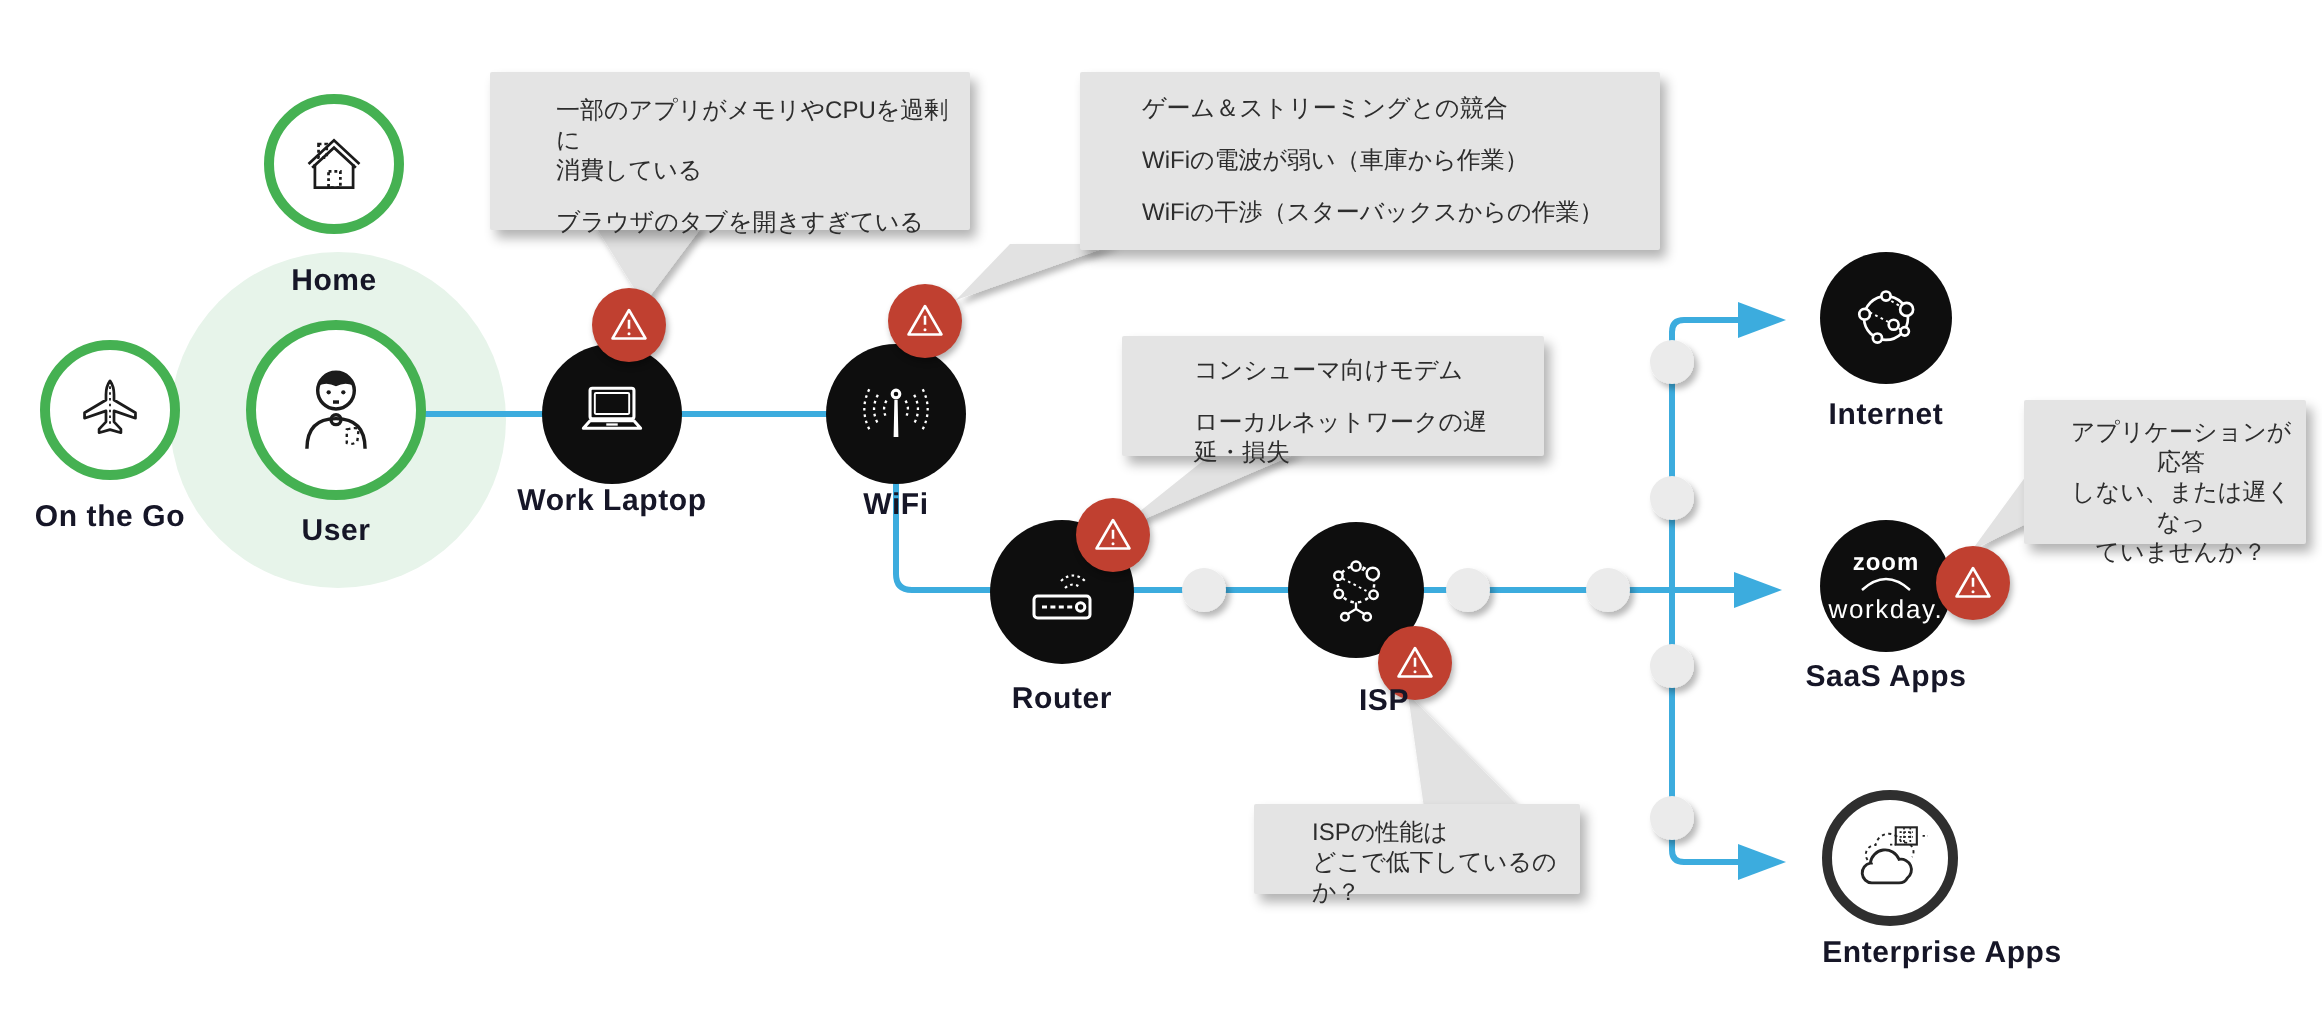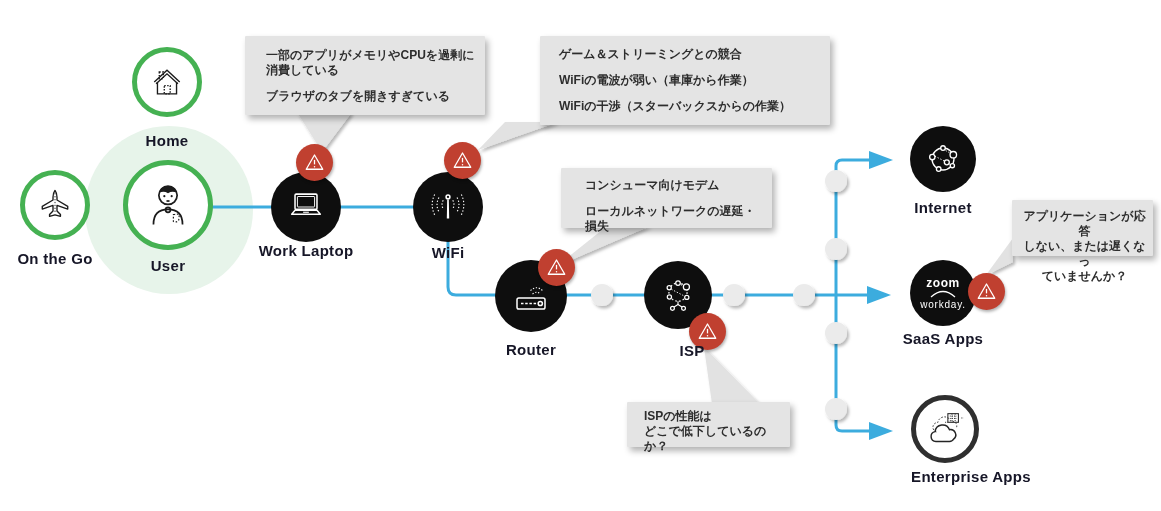--- a/index.html
+++ b/index.html
@@ -14,25 +14,25 @@
   .node.green{background:#fff;border:5px solid #45B152;}
   .node.darkring{background:#fff;border:5px solid #2F2F2F;}
   .nlabel{position:absolute;z-index:2;transform:translateX(-50%);font-weight:700;
           font-size:15px;color:#161627;white-space:nowrap;letter-spacing:.3px;}
   .badge{position:absolute;width:37px;height:37px;border-radius:50%;background:#C04030;
          display:flex;align-items:center;justify-content:center;z-index:3;
          box-shadow:1px 2px 3px rgba(0,0,0,.3);}
   .callout{position:absolute;z-index:4;background:#E4E4E4;color:#2d2d2d;
            font-size:12px;line-height:15px;border-radius:1px;
            box-shadow:3px 4px 6px rgba(0,0,0,.3);box-sizing:border-box;}
-  .para{white-space:pre-line;margin:0 0 11px 4px;font-weight:bold;}
+  .para{white-space:pre-line;margin:0 0 11px 16px;}
   .para:last-child{margin-bottom:0;}
   .saas-logo{display:flex;flex-direction:column;align-items:center;line-height:1;}
   .zoom-text{color:#fff;font-weight:700;font-size:12px;letter-spacing:.5px;}
-  .workday-text{color:#fff;font-size:10px;letter-spacing:.8px;margin-top:2px;}
+  .workday-text{color:#fff;font-size:13px;letter-spacing:.8px;margin-top:2px;}
 </style>
 </head>
 <body>
 
 <div class="stage">
 
   <div class="bubble" style="left:85px;top:126px;width:168px;height:168px;"></div>
 
   <svg class="layer wires" width="1161" height="511" viewBox="0 0 1161 511">
     <defs>
@@ -234,21 +234,21 @@
     <p class="para">ゲーム＆ストリーミングとの競合</p>
     <p class="para">WiFiの電波が弱い（車庫から作業）</p>
     <p class="para">WiFiの干渉（スターバックスからの作業）</p>
   </div>
 
   <div class="callout" style="left:561px;top:168px;width:211px;height:60px;padding:10px 8px 0 20px;">
     <p class="para">コンシューマ向けモデム</p>
     <p class="para">ローカルネットワークの遅延・損失</p>
   </div>
 
-  <div class="callout" style="left:1012px;top:200px;width:141px;height:56px;padding:9px 4px 0 4px;text-align:center;">
+  <div class="callout" style="left:1012px;top:200px;width:141px;height:72px;padding:9px 4px 0 4px;text-align:center;">
     <p class="para">アプリケーションが応答
 しない、または遅くなっ
 ていませんか？</p>
   </div>
 
   <div class="callout" style="left:627px;top:402px;width:163px;height:45px;padding:7px 6px 0 13px;">
     <p class="para">ISPの性能は
 どこで低下しているのか？</p>
   </div>
 

